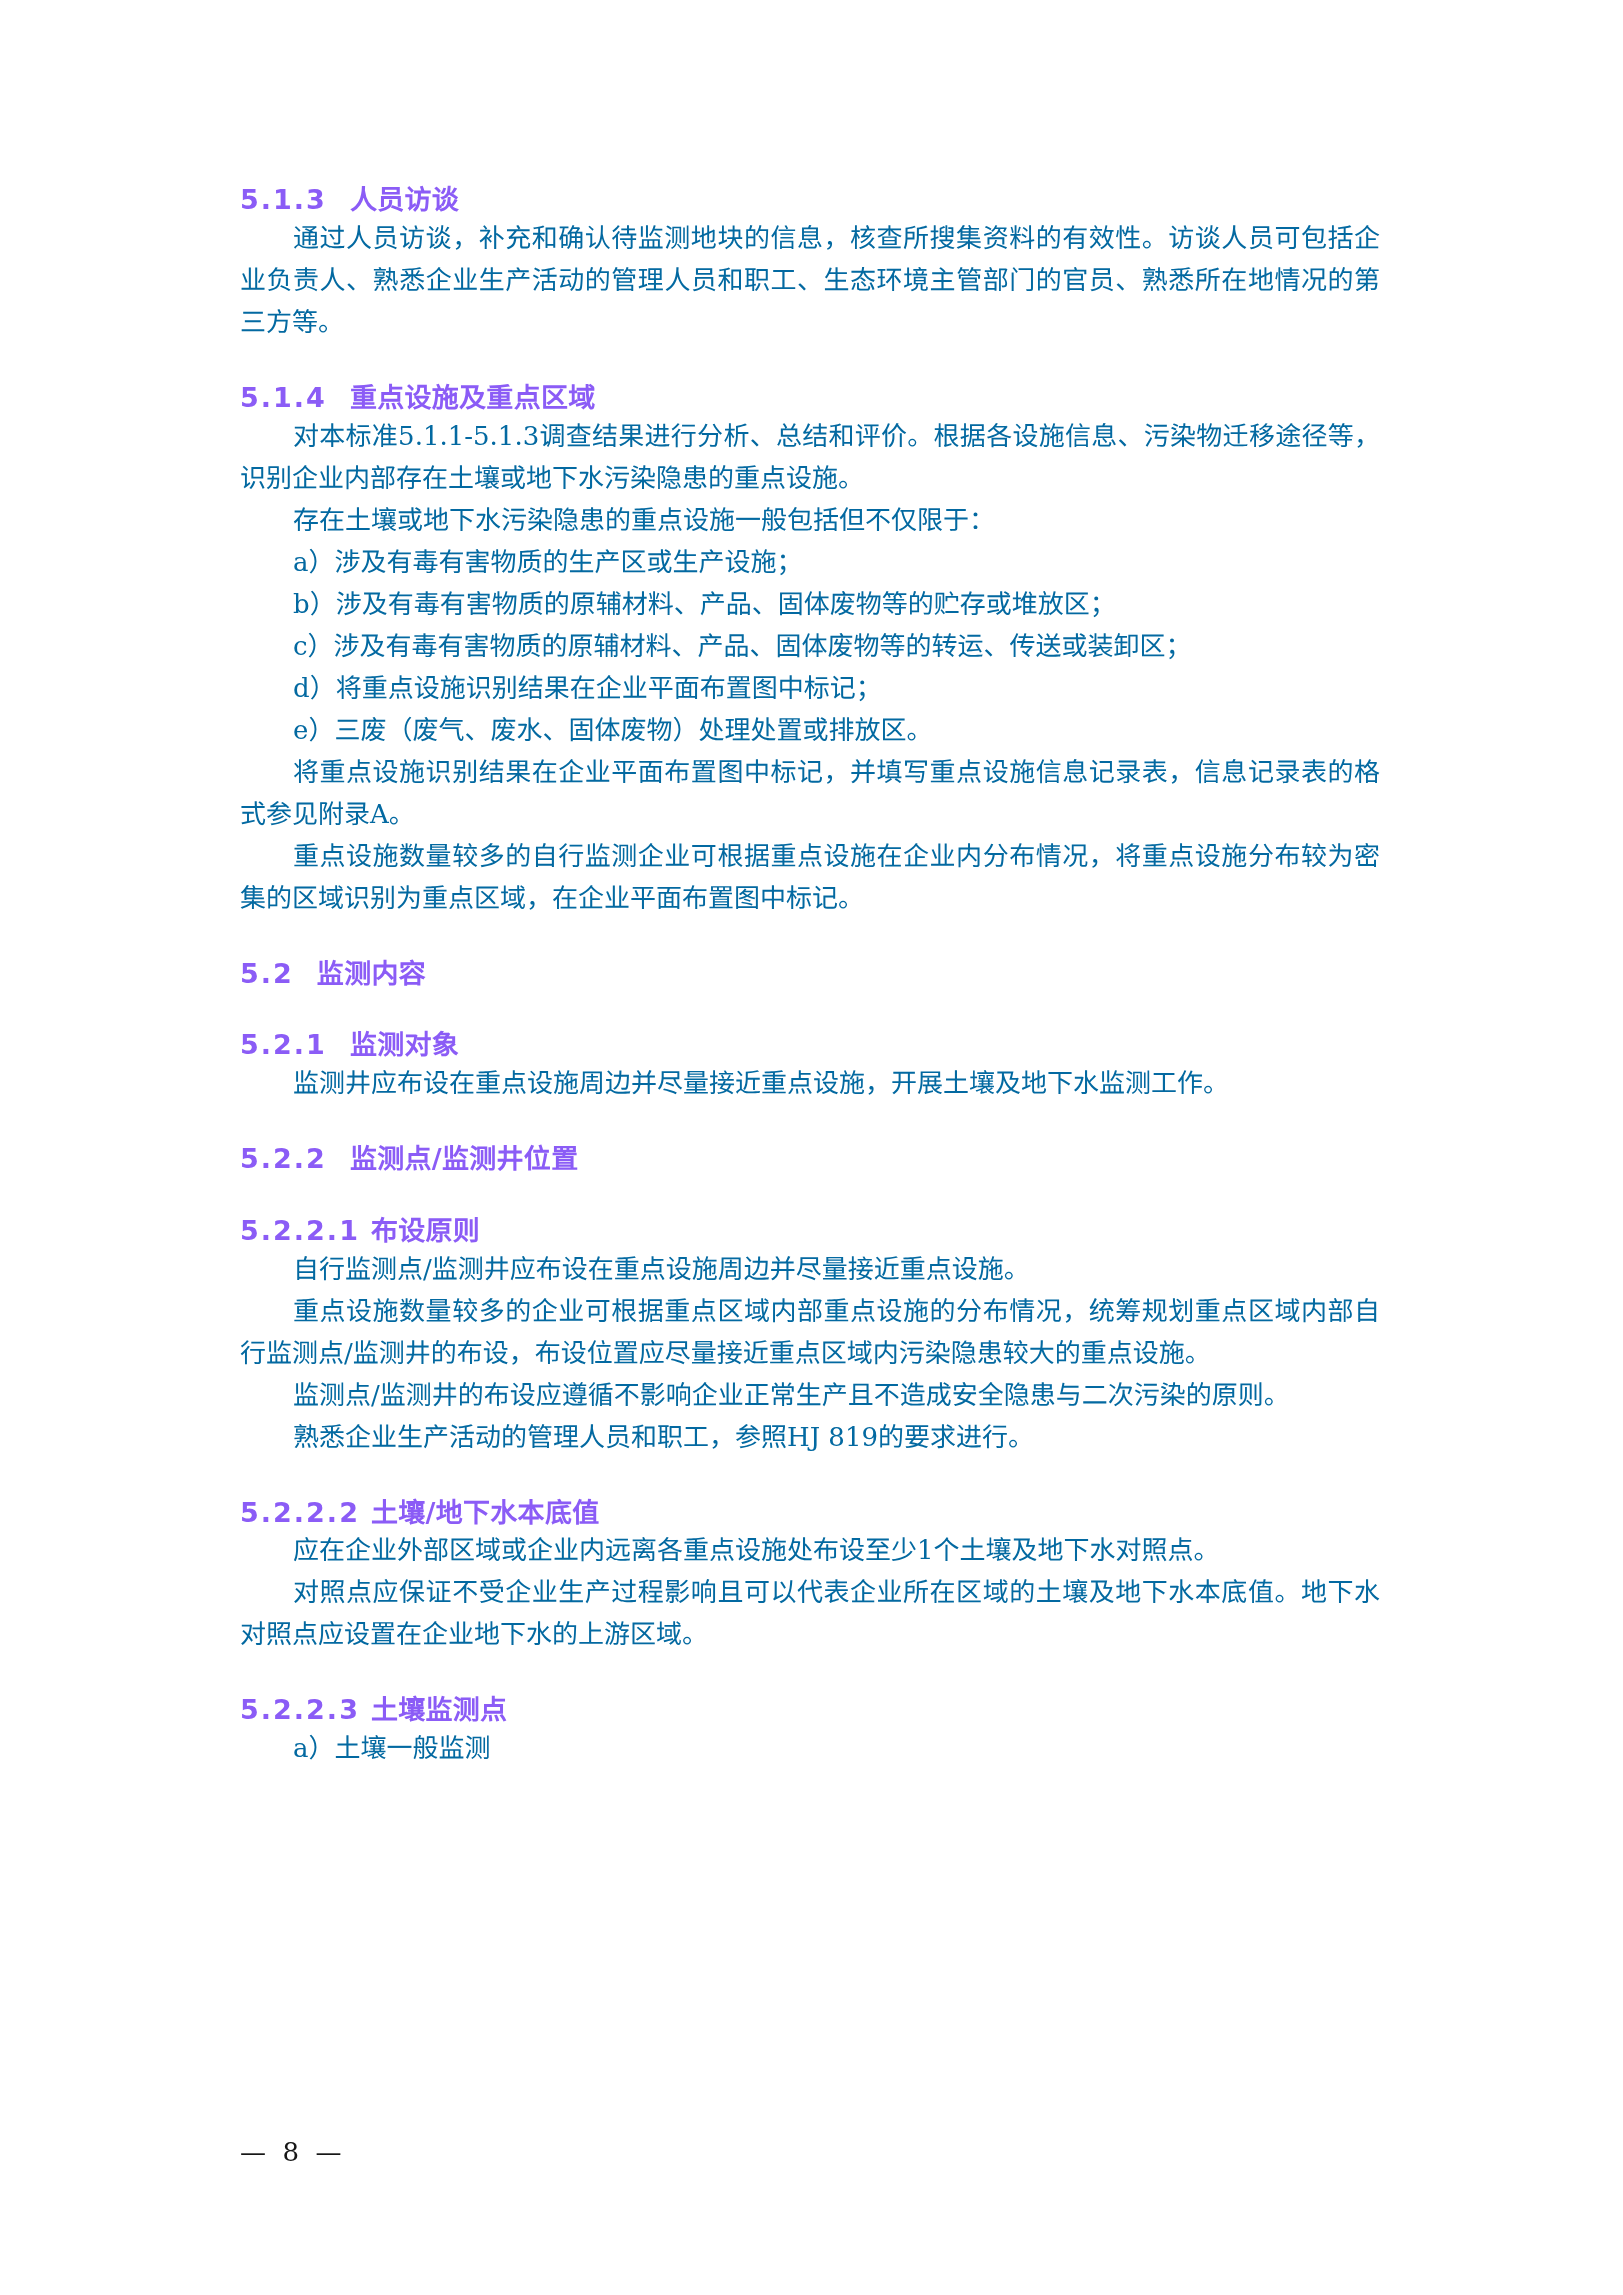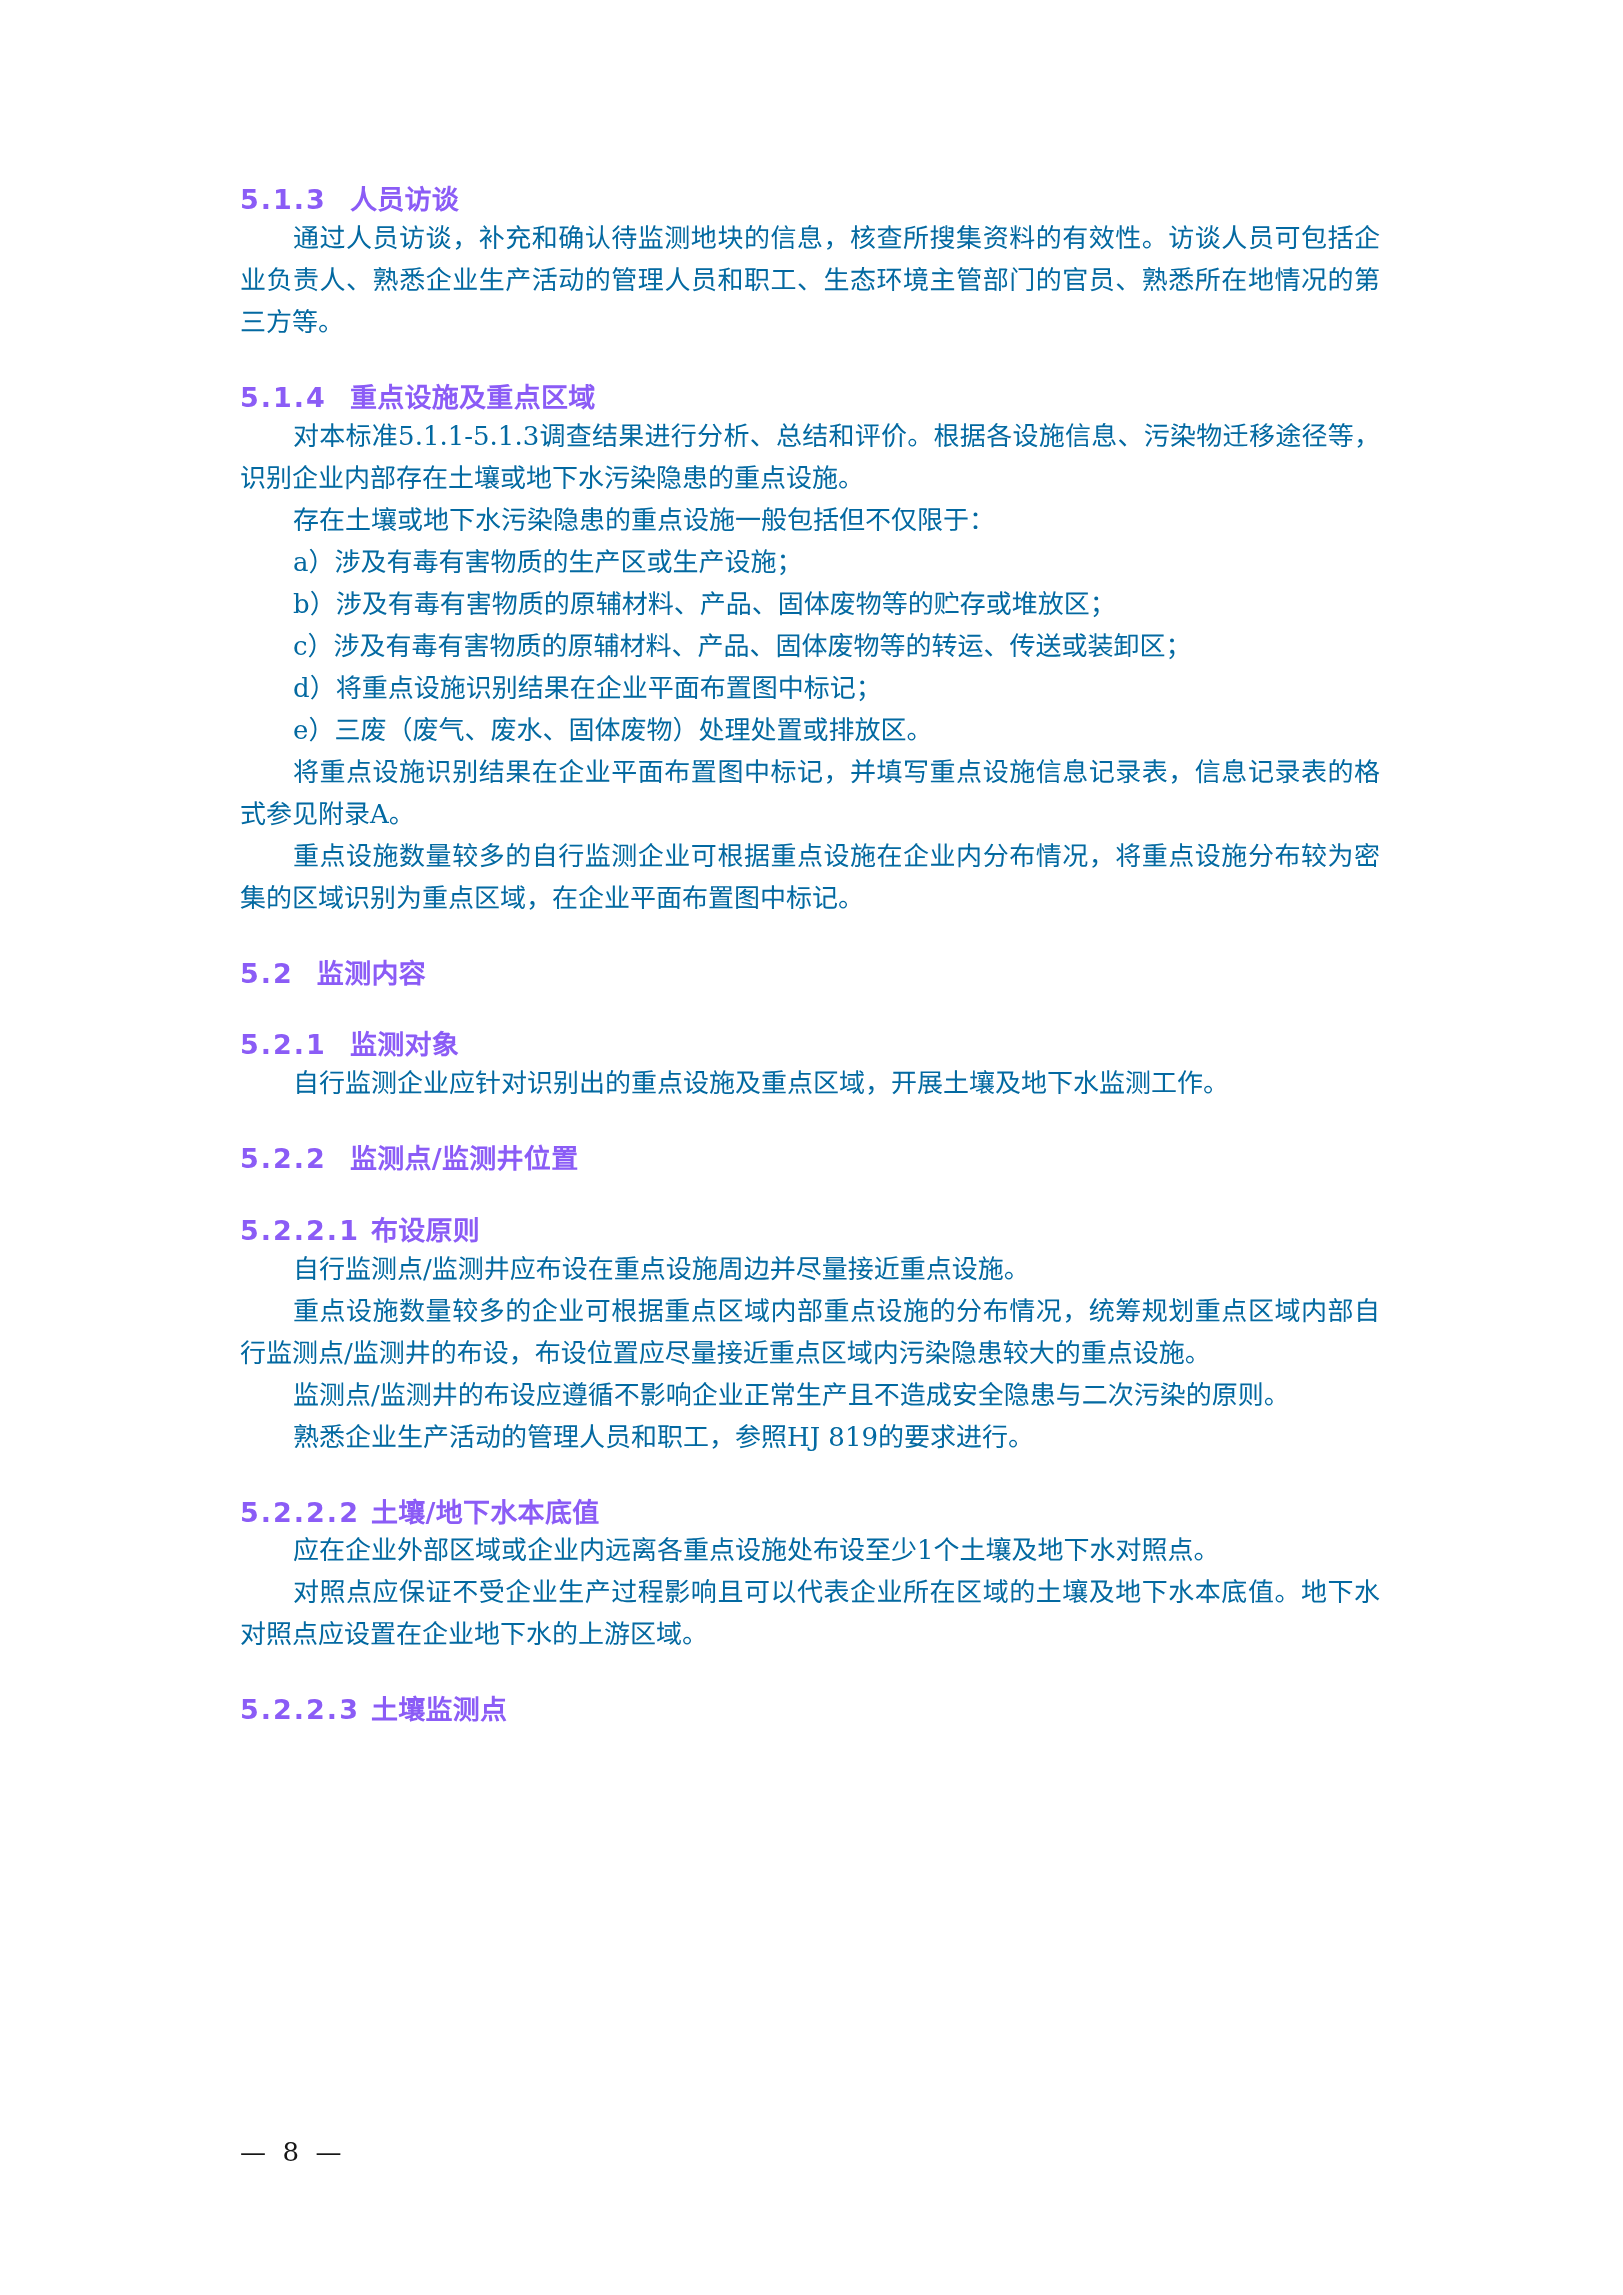--- a/index.html
+++ b/index.html
@@ -110,21 +110,21 @@
       <p class="p indent">将重点设施识别结果在企业平面布置图中标记，并填写重点设施信息记录表，信息记录表的格式参见附录A。</p>
       <p class="p indent">重点设施数量较多的自行监测企业可根据重点设施在企业内分布情况，将重点设施分布较为密集的区域识别为重点区域，在企业平面布置图中标记。</p>
     </div>
 
     <div class="blk sp-h-before">
       <div class="h-sec h-l3"><span class="num">5.2</span><span class="gap-wide"></span><span>监测内容</span></div>
     </div>
 
     <div class="blk sp-h-before">
       <div class="h-sec h-l3"><span class="num">5.2.1</span><span class="gap-wide"></span><span>监测对象</span></div>
-      <p class="p indent sp-h-after tight">自行监测企业应针对识别出的重点设施及重点区域，开展土壤及地下水监测工作。</p>
+      <p class="p indent sp-h-after tight">监测井应布设在重点设施周边并尽量接近重点设施，开展土壤及地下水监测工作。</p>
     </div>
 
     <div class="blk sp-h-before">
       <div class="h-sec h-l3"><span class="num">5.2.2</span><span class="gap-wide"></span><span>监测点/监测井位置</span></div>
     </div>
 
     <div class="blk sp-h-before">
       <div class="h-sec h-l4"><span class="num">5.2.2.1</span><span class="gap-narrow"></span><span>布设原则</span></div>
 
       <p class="p indent sp-h-after tight">自行监测点/监测井应布设在重点设施周边并尽量接近重点设施。</p>
@@ -135,20 +135,21 @@
 
     <div class="blk sp-h-before">
       <div class="h-sec h-l4"><span class="num">5.2.2.2</span><span class="gap-narrow"></span><span>土壤/地下水本底值</span></div>
 
       <p class="p indent sp-h-after tight">应在企业外部区域或企业内远离各重点设施处布设至少1个土壤及地下水对照点。</p>
       <p class="p indent">对照点应保证不受企业生产过程影响且可以代表企业所在区域的土壤及地下水本底值。地下水对照点应设置在企业地下水的上游区域。</p>
     </div>
 
     <div class="blk sp-h-before">
       <div class="h-sec h-l4"><span class="num">5.2.2.3</span><span class="gap-narrow"></span><span>土壤监测点</span></div>
+      <p class="p item sp-h-after tight">a）土壤一般监测</p>
     </div>
 
   </div>
 
   <div id="footer">
     <span class="pg">— 8 —</span>
   </div>
 
 </div>
 

